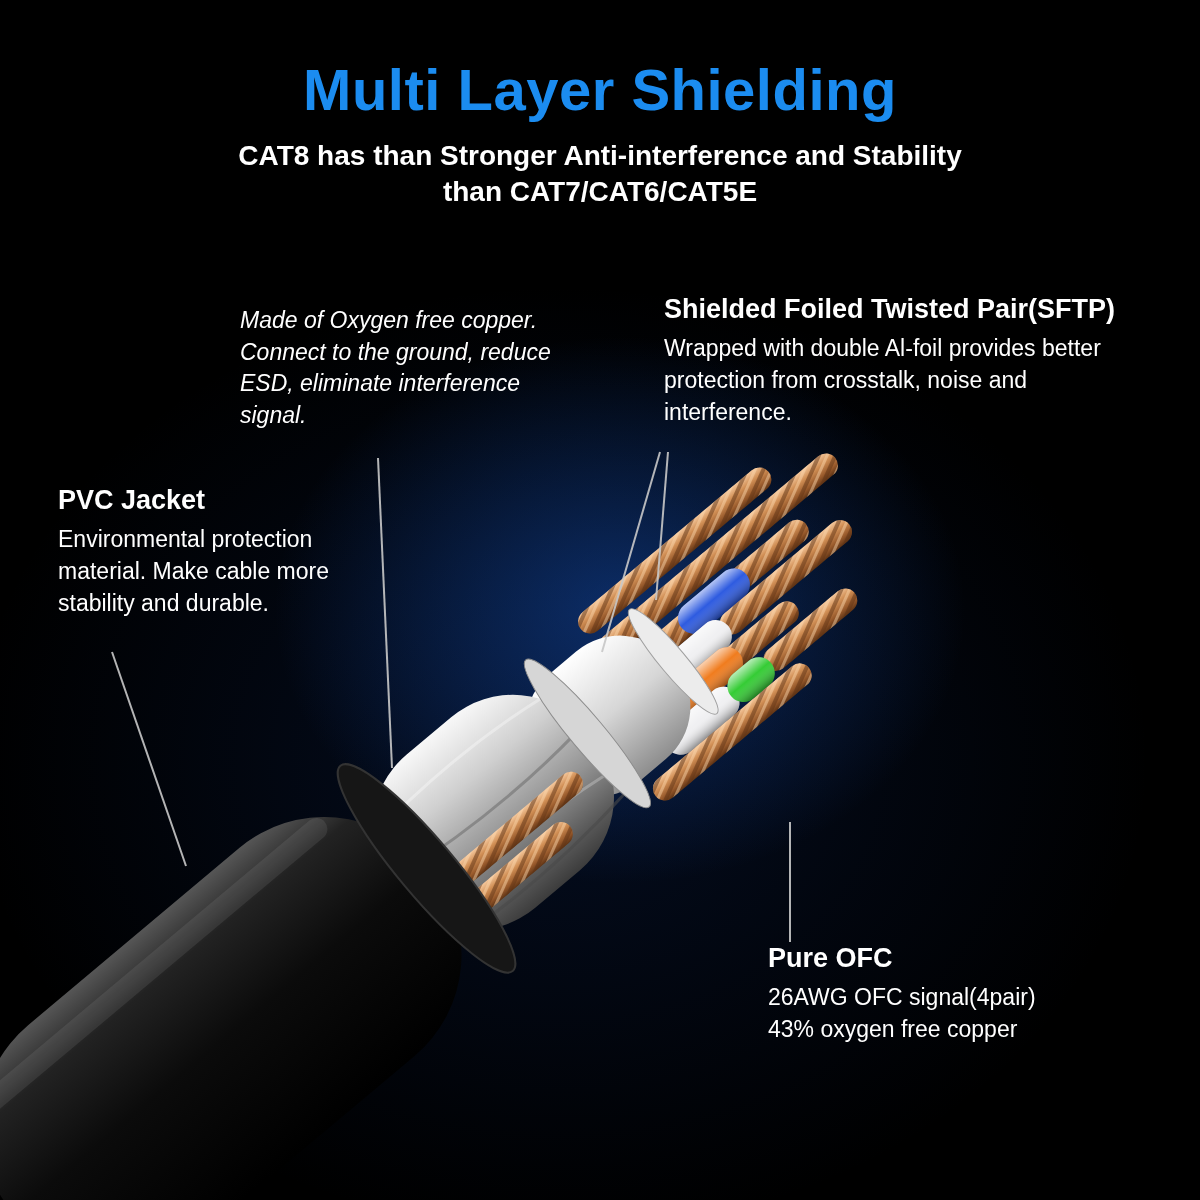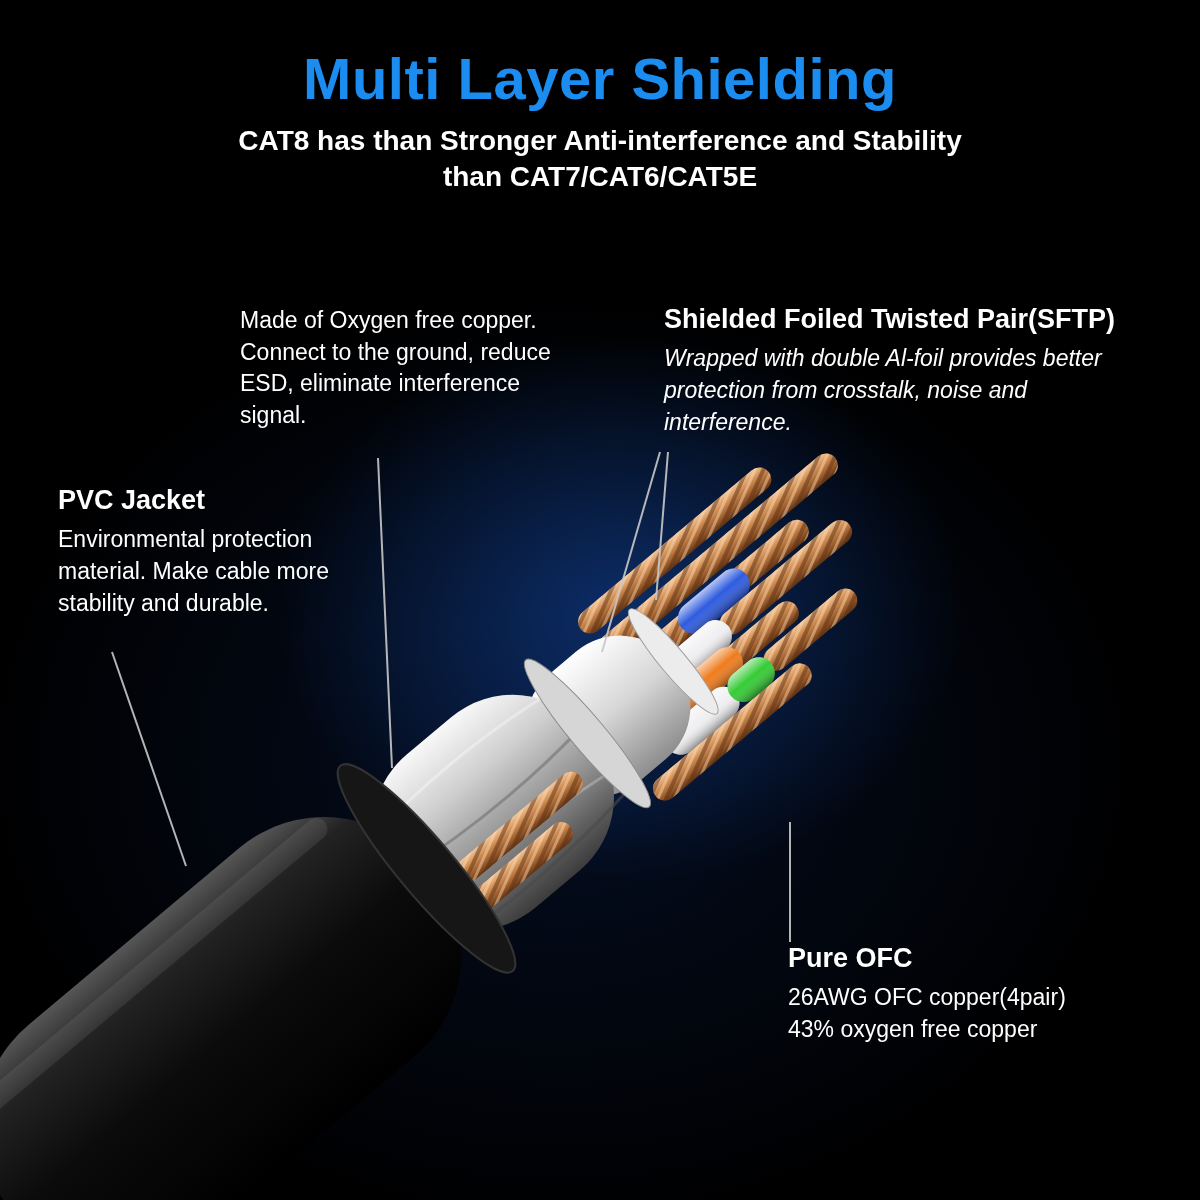--- a/index.html
+++ b/index.html
@@ -6,37 +6,37 @@
   .stage{
     position:relative;width:1200px;height:1200px;overflow:hidden;
     background-color:#000;
     background-image:
       radial-gradient(ellipse 480px 380px at 620px 610px, rgba(25,95,215,.42), rgba(25,95,215,0) 72%),
       radial-gradient(ellipse 820px 660px at 560px 760px, rgba(18,60,150,.22), rgba(18,60,150,0) 72%);
     font-family:"Liberation Sans",sans-serif;
   }
   .hdr{position:absolute;top:42px;left:0;right:0;text-align:center;}
   .hdr h1{
-    margin:5px;font-weight:700;font-size:58px;line-height:1.1;
+    margin:16px;font-weight:700;font-size:58px;line-height:1.1;
     color:var(--accent-blue,#1b8cf0);letter-spacing:0.5px;
   }
   .hdr .sub{
     margin:12px 0 0;font-weight:700;font-size:28px;line-height:1.3;
     color:var(--text,#fff);
   }
   .callout{position:absolute;color:var(--text,#fff);}
   .callout h2{margin:0 0 8px;font-size:27px;font-weight:700;line-height:1.2;white-space:nowrap;}
   .callout p{margin:0;font-size:23px;font-weight:400;line-height:1.38;}
   .co-ground{left:240px;top:305px;width:345px;}
-  .co-ground p{width:332px;}
-  .co-sftp{left:664px;top:303px;width:520px;}
-  .co-sftp p{width:455px;font-style:italic;}
+  .co-ground p{width:332px;font-style:italic;}
+  .co-sftp{left:664px;top:293px;width:520px;}
+  .co-sftp p{width:455px;}
   .co-pvc{left:58px;top:484px;width:312px;}
   .co-pvc p{width:300px;}
-  .co-ofc{left:788px;top:942px;width:340px;}
+  .co-ofc{left:768px;top:942px;width:340px;}
   .art{position:absolute;inset:0;width:1200px;height:1200px;}
 </style>
 </head>
 <body>
 
 <div class="stage">
 
   <header class="hdr">
     <h1>Multi Layer Shielding</h1>
     <p class="sub"><span>CAT8 has than Stronger Anti-interference and Stability</span><br><span>than CAT7/CAT6/CAT5E</span></p>
@@ -169,16 +169,16 @@
     <p>Wrapped with double Al-foil provides better protection from crosstalk, noise and interference.</p>
   </div>
 
   <div class="callout co-pvc">
     <h2>PVC Jacket</h2>
     <p>Environmental protection material. Make cable more stability and durable.</p>
   </div>
 
   <div class="callout co-ofc">
     <h2>Pure OFC</h2>
-    <p><span>26AWG OFC copper(4pair)</span><br><span>43% oxygen free copper</span></p>
+    <p><span>26AWG OFC signal(4pair)</span><br><span>43% oxygen free copper</span></p>
   </div>
 
 </div>
 
 </body></html>

